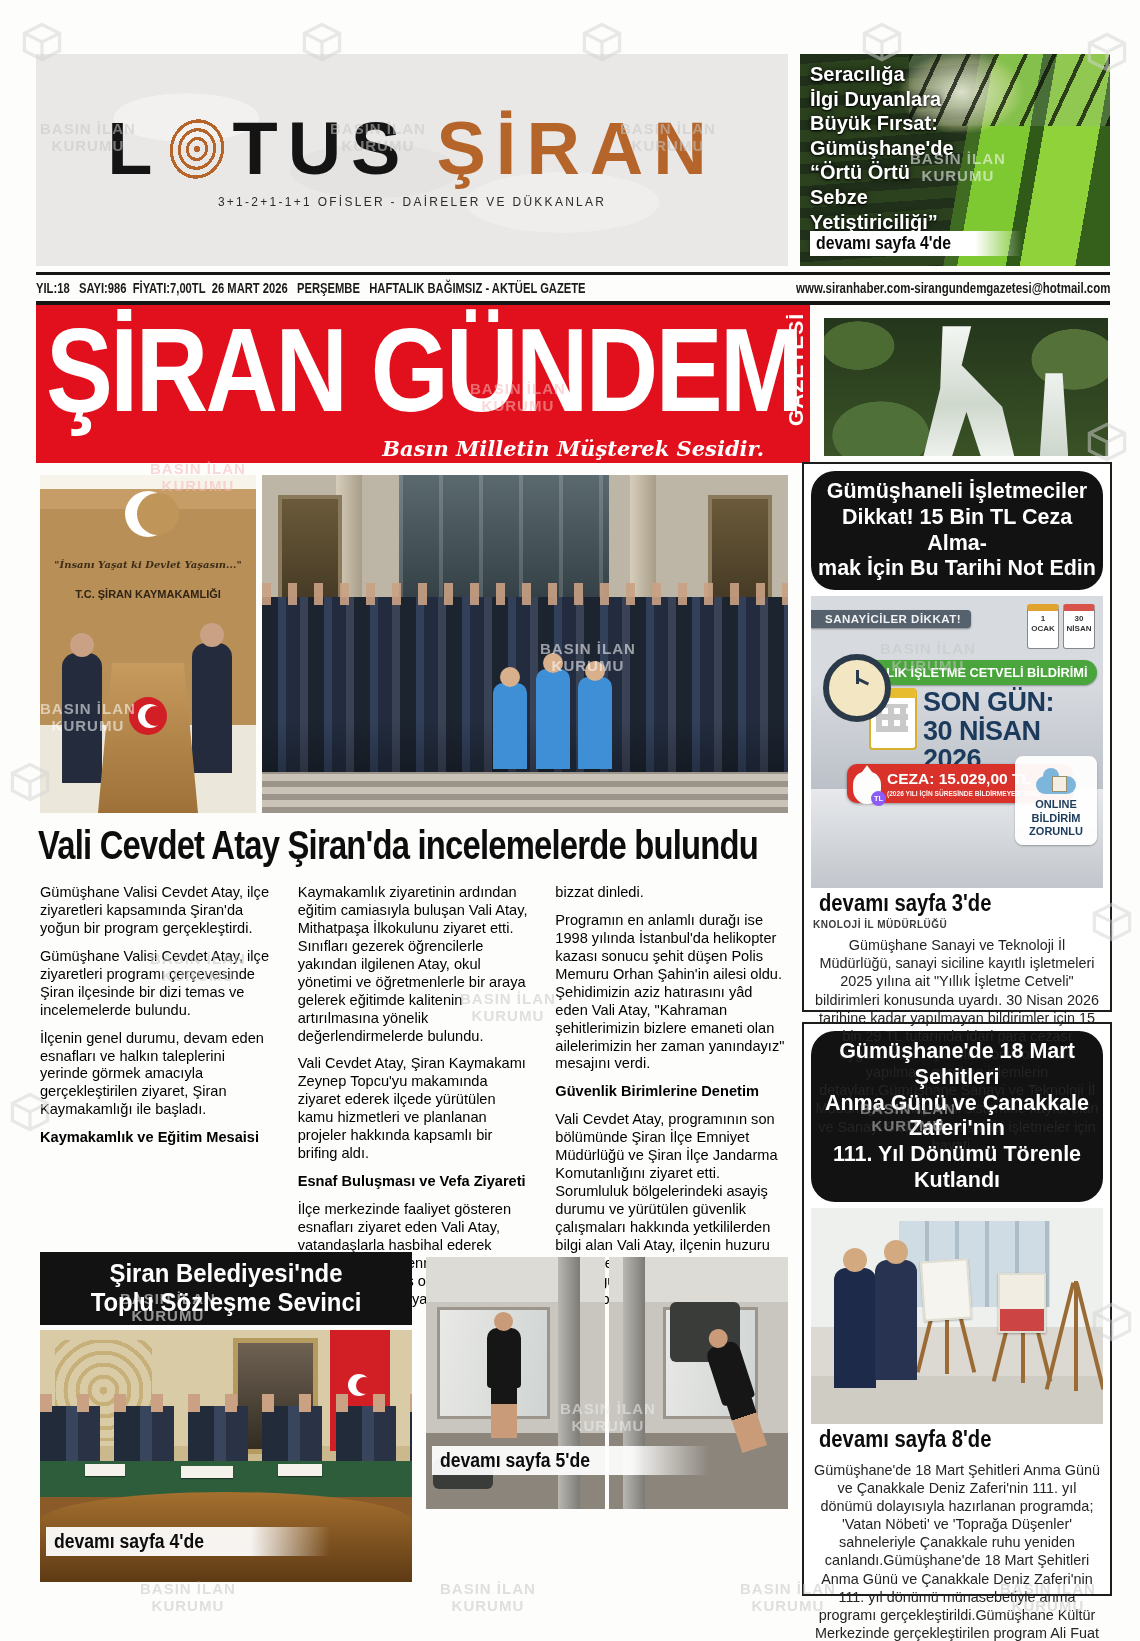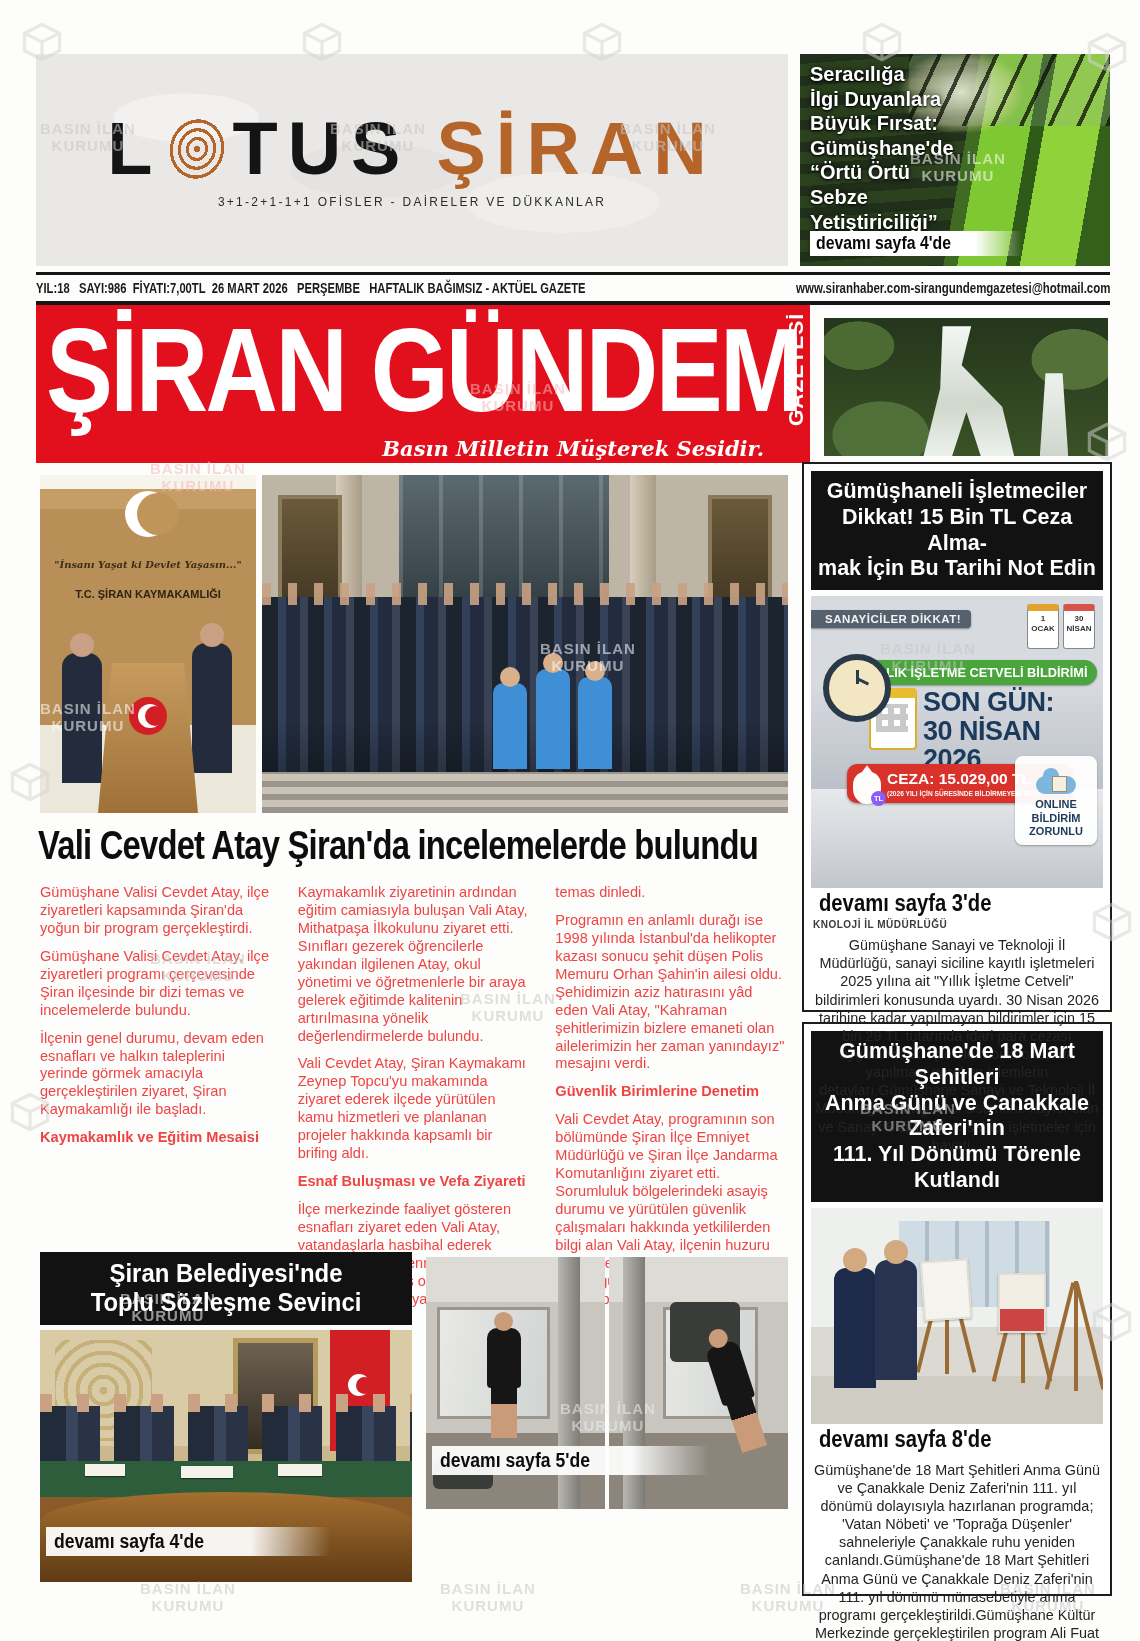--- a/index.html
+++ b/index.html
@@ -90,21 +90,21 @@
        linear-gradient(0deg,rgba(0,0,0,.25),transparent 30%),
        repeating-linear-gradient(90deg,#1c2430 0 16px,#32405a 16px 24px,#222c3e 24px 38px,#3a4256 38px 46px);}
   .crowd::before{content:"";position:absolute;left:0;right:0;top:-14px;height:22px;
      background:repeating-linear-gradient(90deg,#c9a183 0 9px,transparent 9px 26px);opacity:.9;}
   .kid{position:absolute;bottom:13%;width:34px;height:86px;border-radius:10px 10px 0 0;background:#3e8fd6;z-index:3;}
   .kid::before{content:"";position:absolute;left:50%;top:-16px;width:20px;height:20px;margin-left:-10px;border-radius:50%;background:#d9b08c;}
   .steps{position:absolute;left:0;right:0;bottom:0;height:12%;background:repeating-linear-gradient(0deg,#9b948a 0 6px,#c9c3b8 6px 13px);}
 
   
   .lead-headline{position:absolute;left:38px;top:822px;width:760px;font-weight:800;font-size:41px;color:#0d0d0d;letter-spacing:-1px;}
-  .lead-cols{position:absolute;left:40px;top:884px;width:748px;height:356px;display:flex;gap:25px;color:#ef4444;}
+  .lead-cols{position:absolute;left:40px;top:884px;width:748px;height:356px;display:flex;gap:25px;color:#000000;}
   .col{width:238px;font-size:14.6px;line-height:1.23;}
   .col p{margin:0 0 10px 0;}
   .col .sub{font-weight:800;margin:2px 0 10px 0;}
 
   
   .bottom-row{position:absolute;left:40px;top:1252px;width:748px;}
   .bstory{position:absolute;top:0;}
   .bs-left{left:0;width:372px;}
   .bs-mid{left:386px;width:362px;}
   .black-title{background:#121212;color:#fff;text-align:center;font-weight:800;font-size:26px;line-height:1.12;padding:7px 4px 8px;}
@@ -128,21 +128,21 @@
   .gym-mirror{position:absolute;left:6%;top:20%;width:60%;height:42%;background:linear-gradient(100deg,#e9e9e6,#cfd4d2);border:3px solid #9b958b;}
   .gym-pole{position:absolute;top:0;bottom:0;width:22px;background:linear-gradient(90deg,#b9b7b2,#7d7b76);}
   .gym-man{position:absolute;width:34px;height:60px;background:#161616;border-radius:10px 10px 4px 4px;}
   .gym-man::before{content:"";position:absolute;left:50%;top:-16px;width:19px;height:19px;margin-left:-10px;border-radius:50%;background:#c99b78;}
   .gym-man::after{content:"";position:absolute;left:4px;top:58px;width:26px;height:52px;background:linear-gradient(#161616 0 34%,#c99b78 34%);}
   .gym-machine{position:absolute;background:#3a3c3a;border-radius:6px;}
 
   
   .rail{position:absolute;left:802px;top:462px;width:310px;z-index:2;}
   .rail-box{border:2px solid #1d1d1d;background:#fff;padding:7px;margin-bottom:10px;}
-  .rail-title{background:#121212;color:#fff;text-align:center;font-weight:800;font-size:21.5px;line-height:1.2;padding:8px 2px;}
+  .rail-title{background:#121212;color:#fff;text-align:center;font-weight:800;font-size:21.5px;line-height:1.2;padding:8px 2px;border-radius:24px;}
   .rail-more{background:#fff;margin:0;padding:2px 8px;font-weight:800;font-size:23px;color:#0c0c0c;}
   .rail-caption{font-size:10px;font-weight:800;color:#3b3b3b;letter-spacing:.5px;margin:0 0 4px 2px;}
   .rail-body{font-size:14.4px;line-height:1.26;color:#242424;text-align:center;margin-top:6px;}
 
   
   .infog{position:relative;height:292px;margin-top:6px;background:
       linear-gradient(180deg,#d7dadf 0 30%,#b9bec6 70%,#9aa0a8);overflow:hidden;}
   .ig-desk{position:absolute;left:0;right:0;bottom:0;height:34%;background:linear-gradient(#e7e9ec,#c2c6cc);}
   .ig-ribbon{position:absolute;left:0;top:14px;background:#55626e;color:#f2f2f2;font-weight:800;font-size:11.5px;padding:3px 10px 3px 14px;letter-spacing:.5px;border-radius:0 4px 4px 0;box-shadow:0 1px 2px rgba(0,0,0,.4);}
   .ig-cal-chip{position:absolute;top:8px;width:30px;height:34px;background:#fff;border:1px solid #888;border-top:7px solid #e0a32e;border-radius:3px;font-size:8px;font-weight:800;color:#333;text-align:center;line-height:1.2;padding-top:3px;white-space:pre-line;}
@@ -259,21 +259,21 @@
       <p>İlçenin genel durumu, devam eden esnafları ve halkın taleplerini yerinde görmek amacıyla gerçekleştirilen ziyaret, Şiran Kaymakamlığı ile başladı.</p>
       <div class="sub">Kaymakamlık ve Eğitim Mesaisi</div>
     </div>
     <div class="col">
       <p>Kaymakamlık ziyaretinin ardından eğitim camiasıyla buluşan Vali Atay, Mithatpaşa İlkokulunu ziyaret etti. Sınıfları gezerek öğrencilerle yakından ilgilenen Atay, okul yönetimi ve öğretmenlerle bir araya gelerek eğitimde kalitenin artırılmasına yönelik değerlendirmelerde bulundu.</p>
       <p>Vali Cevdet Atay, Şiran Kaymakamı Zeynep Topcu'yu makamında ziyaret ederek ilçede yürütülen kamu hizmetleri ve planlanan projeler hakkında kapsamlı bir brifing aldı.</p>
       <div class="sub">Esnaf Buluşması ve Vefa Ziyareti</div>
       <p>İlçe merkezinde faaliyet gösteren esnafları ziyaret eden Vali Atay, vatandaşlarla hasbihal ederek "hayırlı işler" temennisinde bulundu. Devletin vatandaş odaklı hizmet anlayışını vurgulayan Atay, halkın taleplerini</p>
     </div>
     <div class="col">
-      <p>temas dinledi.</p>
+      <p>bizzat dinledi.</p>
       <p>Programın en anlamlı durağı ise 1998 yılında İstanbul'da helikopter kazası sonucu şehit düşen Polis Memuru Orhan Şahin'in ailesi oldu. Şehidimizin aziz hatırasını yâd eden Vali Atay, "Kahraman şehitlerimizin bizlere emaneti olan ailelerimizin her zaman yanındayız" mesajını verdi.</p>
       <div class="sub">Güvenlik Birimlerine Denetim</div>
       <p>Vali Cevdet Atay, programının son bölümünde Şiran İlçe Emniyet Müdürlüğü ve Şiran İlçe Jandarma Komutanlığını ziyaret etti. Sorumluluk bölgelerindeki asayiş durumu ve yürütülen güvenlik çalışmaları hakkında yetkililerden bilgi alan Vali Atay, ilçenin huzuru için gece gündüz demeden görev yapan güvenlik güçlerine teşekkür etti. Haber merkezi</p>
     </div>
   </div>
 
   <div class="bottom-row">
     <div class="bstory bs-left">
       <div class="black-title">
           <span class="sxc" style="--sx:.92;display:block;">

